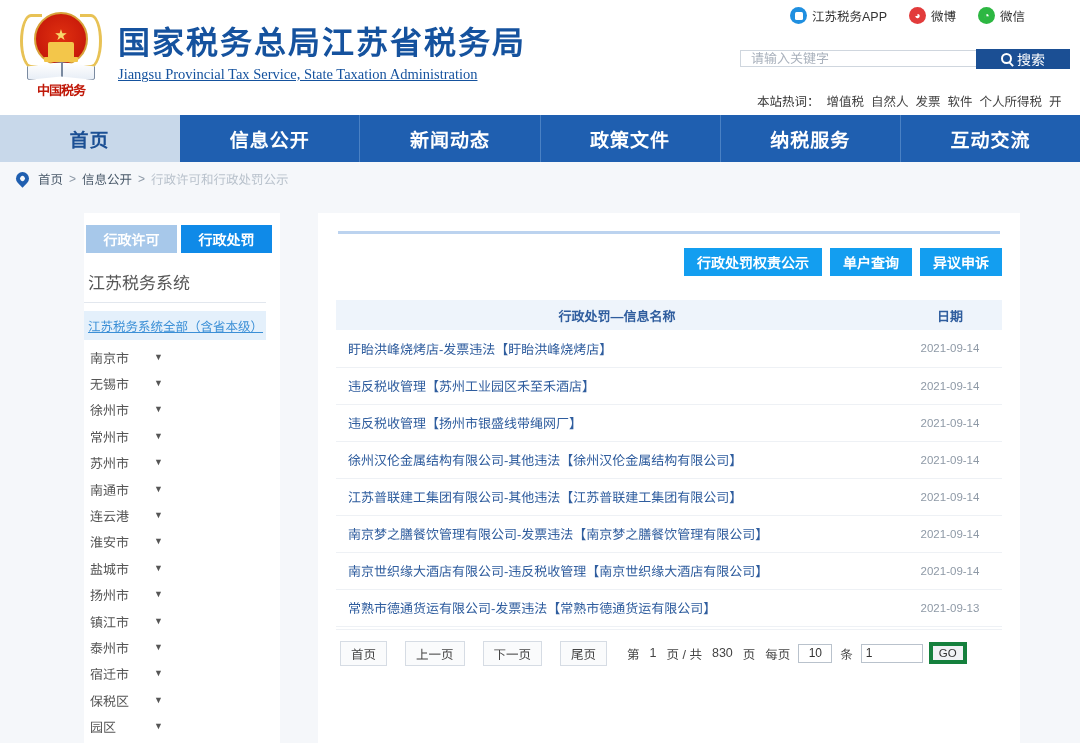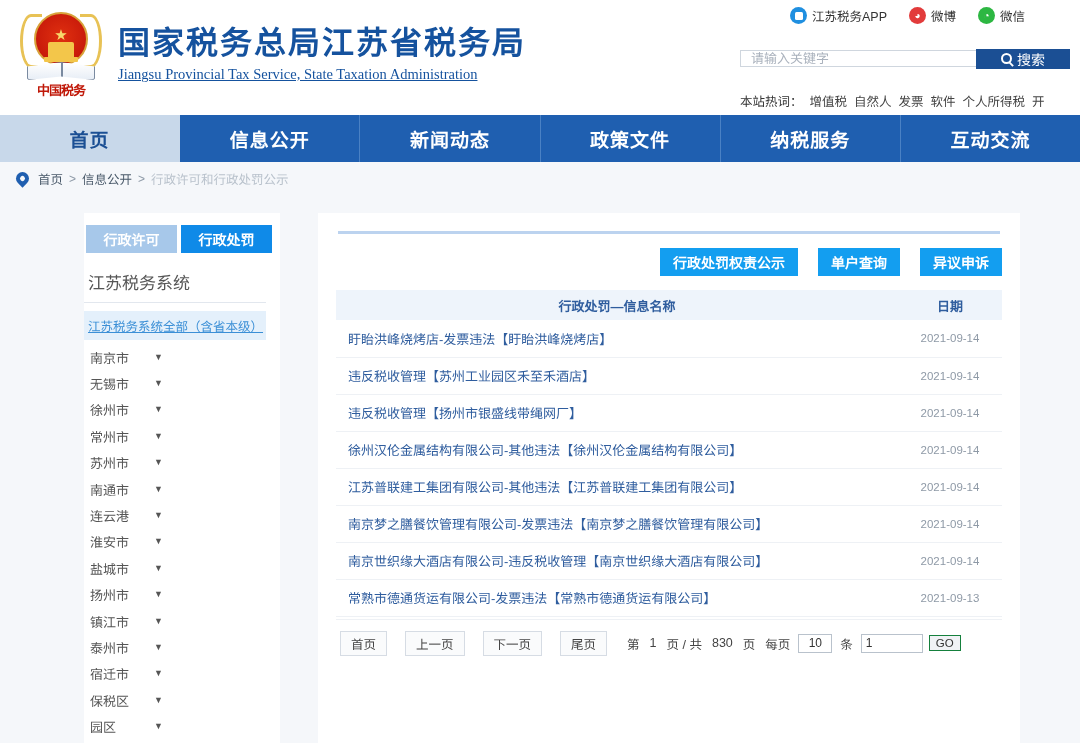--- a/index.html
+++ b/index.html
@@ -84,21 +84,21 @@
     font-family: "Liberation Sans", sans-serif;
   }
   .search-input::placeholder { color: #aab2bd; }
   .search-btn {
     width: 94px; background: #1b4f94; color: #fff; border: none; cursor: pointer;
     font-size: 14px; display: flex; align-items: center; justify-content: center; gap: 5px;
     font-family: "Liberation Sans", sans-serif;
   }
   .search-btn .mag { width: 11px; height: 11px; border: 2px solid #fff; border-radius: 50%; position: relative; display:inline-block; }
   .search-btn .mag:after { content:""; position:absolute; right:-4px; bottom:-3px; width:6px; height:2px; background:#fff; transform: rotate(45deg); }
-  .hotwords { margin-top: 8px; margin-left: 5px; font-size: 12.5px; color: #444; white-space: nowrap; overflow: hidden; }
+  .hotwords { margin-top: 8px; margin-left: 22px; font-size: 12.5px; color: #444; white-space: nowrap; overflow: hidden; }
   .hotwords .hw-label { color: #333; }
   .hotwords .hw { margin-left: 7px; color: #444; cursor: pointer; }
 
   
   .nav { display: flex; height: 47px; background: #1f5fb0; }
   .nav-item {
     flex: 1; display: flex; align-items: center; justify-content: center;
     color: #ffffff; font-size: 19px; font-weight: bold; letter-spacing: 1px;
     border-right: 1px solid #4a81c4; cursor: pointer;
   }
@@ -138,21 +138,21 @@
   .side-city {
     display: flex; align-items: center; height: 26.4px; padding-left: 6px;
     font-size: 13px; color: #555; cursor: pointer;
   }
   .side-city .cname { min-width: 56px; }
   .caret { margin-left: 8px; color: #555; font-size: 9px; line-height: 1; }
 
   
   .content { flex: 1; background: #fff; padding: 14px 18px 0 18px; min-height: 530px; }
   .content-rule { height: 3px; background: #bcd3ef; margin: 4px 2px 14px 2px; }
-  .btn-row { display: flex; justify-content: flex-end; gap: 20px; margin-bottom: 14px; }
+  .btn-row { display: flex; justify-content: flex-end; gap: 8px; margin-bottom: 24px; }
   .act-btn {
     background: #139ef0; color: #fff; border: none; cursor: pointer;
     height: 28px; padding: 0 13px; font-size: 14px; font-weight: bold;
     font-family: "Liberation Sans", sans-serif;
   }
 
   table.list { width: 100%; border-collapse: collapse; }
   table.list th {
     font-size: 13px; color: #2f5d9e; font-weight: bold; background: #eef4fb;
     height: 30px; text-align: center;
@@ -174,21 +174,21 @@
     padding: 2px 10px; font-size: 12.5px; cursor: pointer; margin-right: 12px;
     font-family: "Liberation Sans", sans-serif;
   }
   .pg-text { margin: 0 2px; white-space: nowrap; }
   .pg-input {
     border: 1px solid #b9c2cc; width: 34px; height: 19px; font-size: 12px;
     text-align: center; outline: none; font-family: "Liberation Sans", sans-serif; color:#333;
   }
   .pg-input.wide { width: 62px; text-align: left; padding-left: 4px; }
   .pg-go {
-    border: 1px solid #15803d; background: #f0f2f5; font-size: 11.5px;
+    border: 4px solid #15803d; background: #f0f2f5; font-size: 11.5px;
     padding: 1px 6px; cursor: pointer; font-family: "Liberation Sans", sans-serif; color:#333;
   }
 </style>
 </head>
 <body>
 
 <div class="header">
   <div class="header-left">
     <div class="emblem">
       <div class="emblem-wheat-l"></div>

